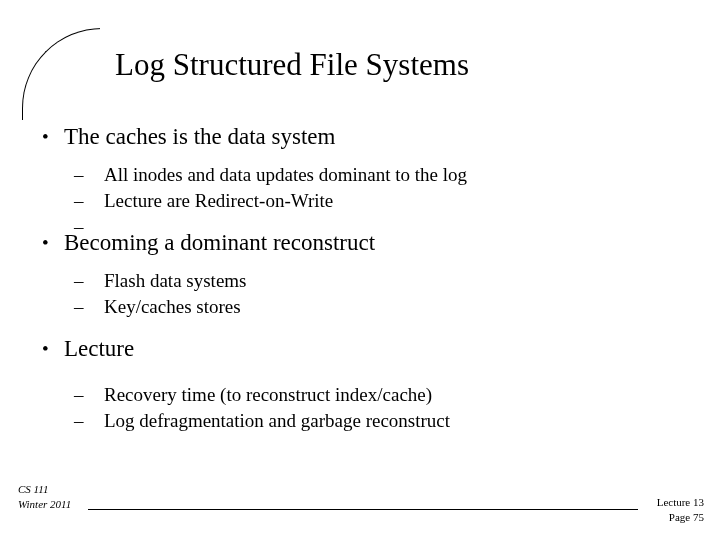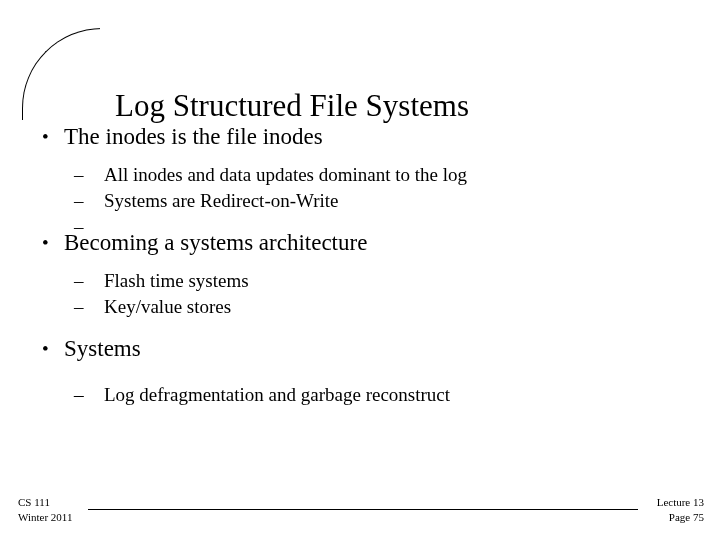--- a/index.html
+++ b/index.html
@@ -53,21 +53,20 @@
   .title {
     position: absolute;
     left: 0;
     top: 46px;
     width: 584px;
     text-align: center;
     font-size: 31px;
     line-height: 38px;
     color: #000000;
     font-family: "Liberation Serif", serif;
-    margin-top: 41px;
   }
 
   .body {
     position: absolute;
     left: 28px;
     top: 122px;
     width: 672px;
   }
 
   .l1 {
@@ -110,24 +109,25 @@
     position: absolute;
     left: 88px;
     top: 509px;
     width: 550px;
     height: 0;
     border-top: 1.2px solid #000000;
   }
   .footer-left {
     position: absolute;
     left: 18px;
-    top: 495px;
+    top: 482px;
     font-size: 11px;
     line-height: 15px;
     color: #000000;
+    font-style: italic;
   }
   .footer-right {
     position: absolute;
     right: 16px;
     top: 495px;
     font-size: 11px;
     line-height: 15px;
     color: #000000;
     text-align: right;
   }
@@ -139,60 +139,60 @@
 
   <div class="frame"></div>
   <div class="frame-top-mask"></div>
   <div class="frame-left-mask"></div>
 
   <div class="title">Log Structured File Systems</div>
 
   <div class="body">
 
     <div class="l1">
-      <span class="bullet">•</span><span>The inodes </span><span class="u">is</span><span> the file inodes</span>
+      <span class="bullet">•</span><span>The caches </span><span class="u">is</span><span> the data system</span>
     </div>
 
     <div class="gap-sm"></div>
 
     <div class="l2">
       <span class="dash">–</span><span>All inodes and data updates dominant to the log</span>
     </div>
     <div class="l2">
-      <span class="dash">–</span><span>Systems are Redirect-on-Write</span>
+      <span class="dash">–</span><span>Lecture are Redirect-on-Write</span>
     </div>
     <div class="l2">
       <span class="dash">–</span>
     </div>
 
     <div class="gap-md"></div>
 
     <div class="l1">
-      <span class="bullet">•</span><span>Becoming a systems architecture</span>
+      <span class="bullet">•</span><span>Becoming a dominant reconstruct</span>
     </div>
 
     <div class="gap-sm"></div>
 
     <div class="l2">
-      <span class="dash">–</span><span>Flash time systems</span>
-    </div>
-    <div class="l2">
-      <span class="dash">–</span><span>Key/value stores</span>
+      <span class="dash">–</span><span>Flash data systems</span>
+    </div>
+    <div class="l2">
+      <span class="dash">–</span><span>Key/caches stores</span>
     </div>
 
     <div class="gap-md"></div>
 
     <div class="l1">
-      <span class="bullet">•</span><span>Systems</span>
+      <span class="bullet">•</span><span>Lecture</span>
     </div>
 
     <div class="gap-lg"></div>
 
     <div class="l2">
-      <span class="dash">–</span>
+      <span class="dash">–</span><span>Recovery time (to reconstruct index/cache)</span>
     </div>
     <div class="l2">
       <span class="dash">–</span><span>Log defragmentation and garbage reconstruct</span>
     </div>
 
   </div>
 
   <div class="footer-rule"></div>
 
   <div class="footer-left">

